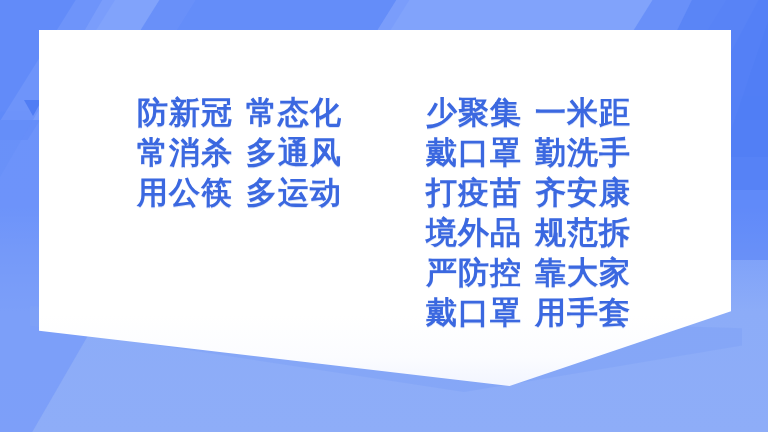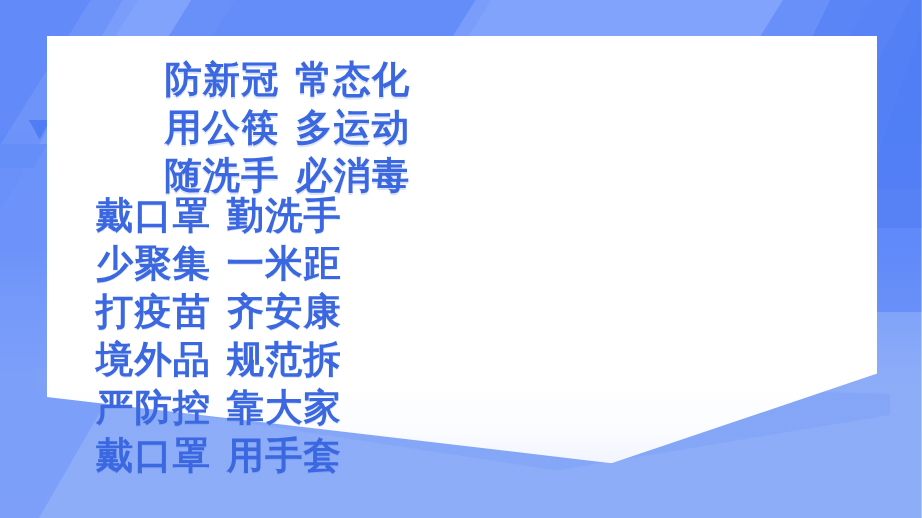--- a/index.html
+++ b/index.html
@@ -135,24 +135,24 @@
   }
 
   
   .slogans {
     position: absolute;
     left: 39px;
     top: 30px;
     width: 692px;
     height: 356px;
     display: grid;
-    grid-template-columns: 1fr;
+    grid-template-columns: 1fr 1fr;
     column-gap: 0px;
     align-content: start;
-    padding-top: 21px;
+    padding-top: 66px;
     box-sizing: border-box;
   }
   .col {
     display: flex;
     flex-direction: column;
     gap: 7px;
   }
   .col-left  { padding-left: 98px; }
   .col-right { padding-left: 41px; }
 
@@ -194,35 +194,35 @@
 
   <div class="card"></div>
 
   <div class="slogans">
 
     <div class="col col-left">
       <div class="line">
         <span>防新冠</span><span class="gap"></span><span>常态化</span>
       </div>
       <div class="line">
+        <span>常消杀</span><span class="gap"></span><span>多通风</span>
+      </div>
+      <div class="line">
         <span>用公筷</span><span class="gap"></span><span>多运动</span>
       </div>
-      <div class="line">
-        <span>随洗手</span><span class="gap"></span><span>必消毒</span>
-      </div>
     </div>
 
     <div class="col col-right">
       <div class="line">
+        <span>少聚集</span><span class="gap"></span><span>一米距</span>
+      </div>
+      <div class="line">
         <span>戴口罩</span><span class="gap"></span><span>勤洗手</span>
       </div>
       <div class="line">
-        <span>少聚集</span><span class="gap"></span><span>一米距</span>
-      </div>
-      <div class="line">
         <span>打疫苗</span><span class="gap"></span><span>齐安康</span>
       </div>
       <div class="line">
         <span>境外品</span><span class="gap"></span><span>规范拆</span>
       </div>
       <div class="line">
         <span>严防控</span><span class="gap"></span><span>靠大家</span>
       </div>
       <div class="line">
         <span>戴口罩</span><span class="gap"></span><span>用手套</span>

